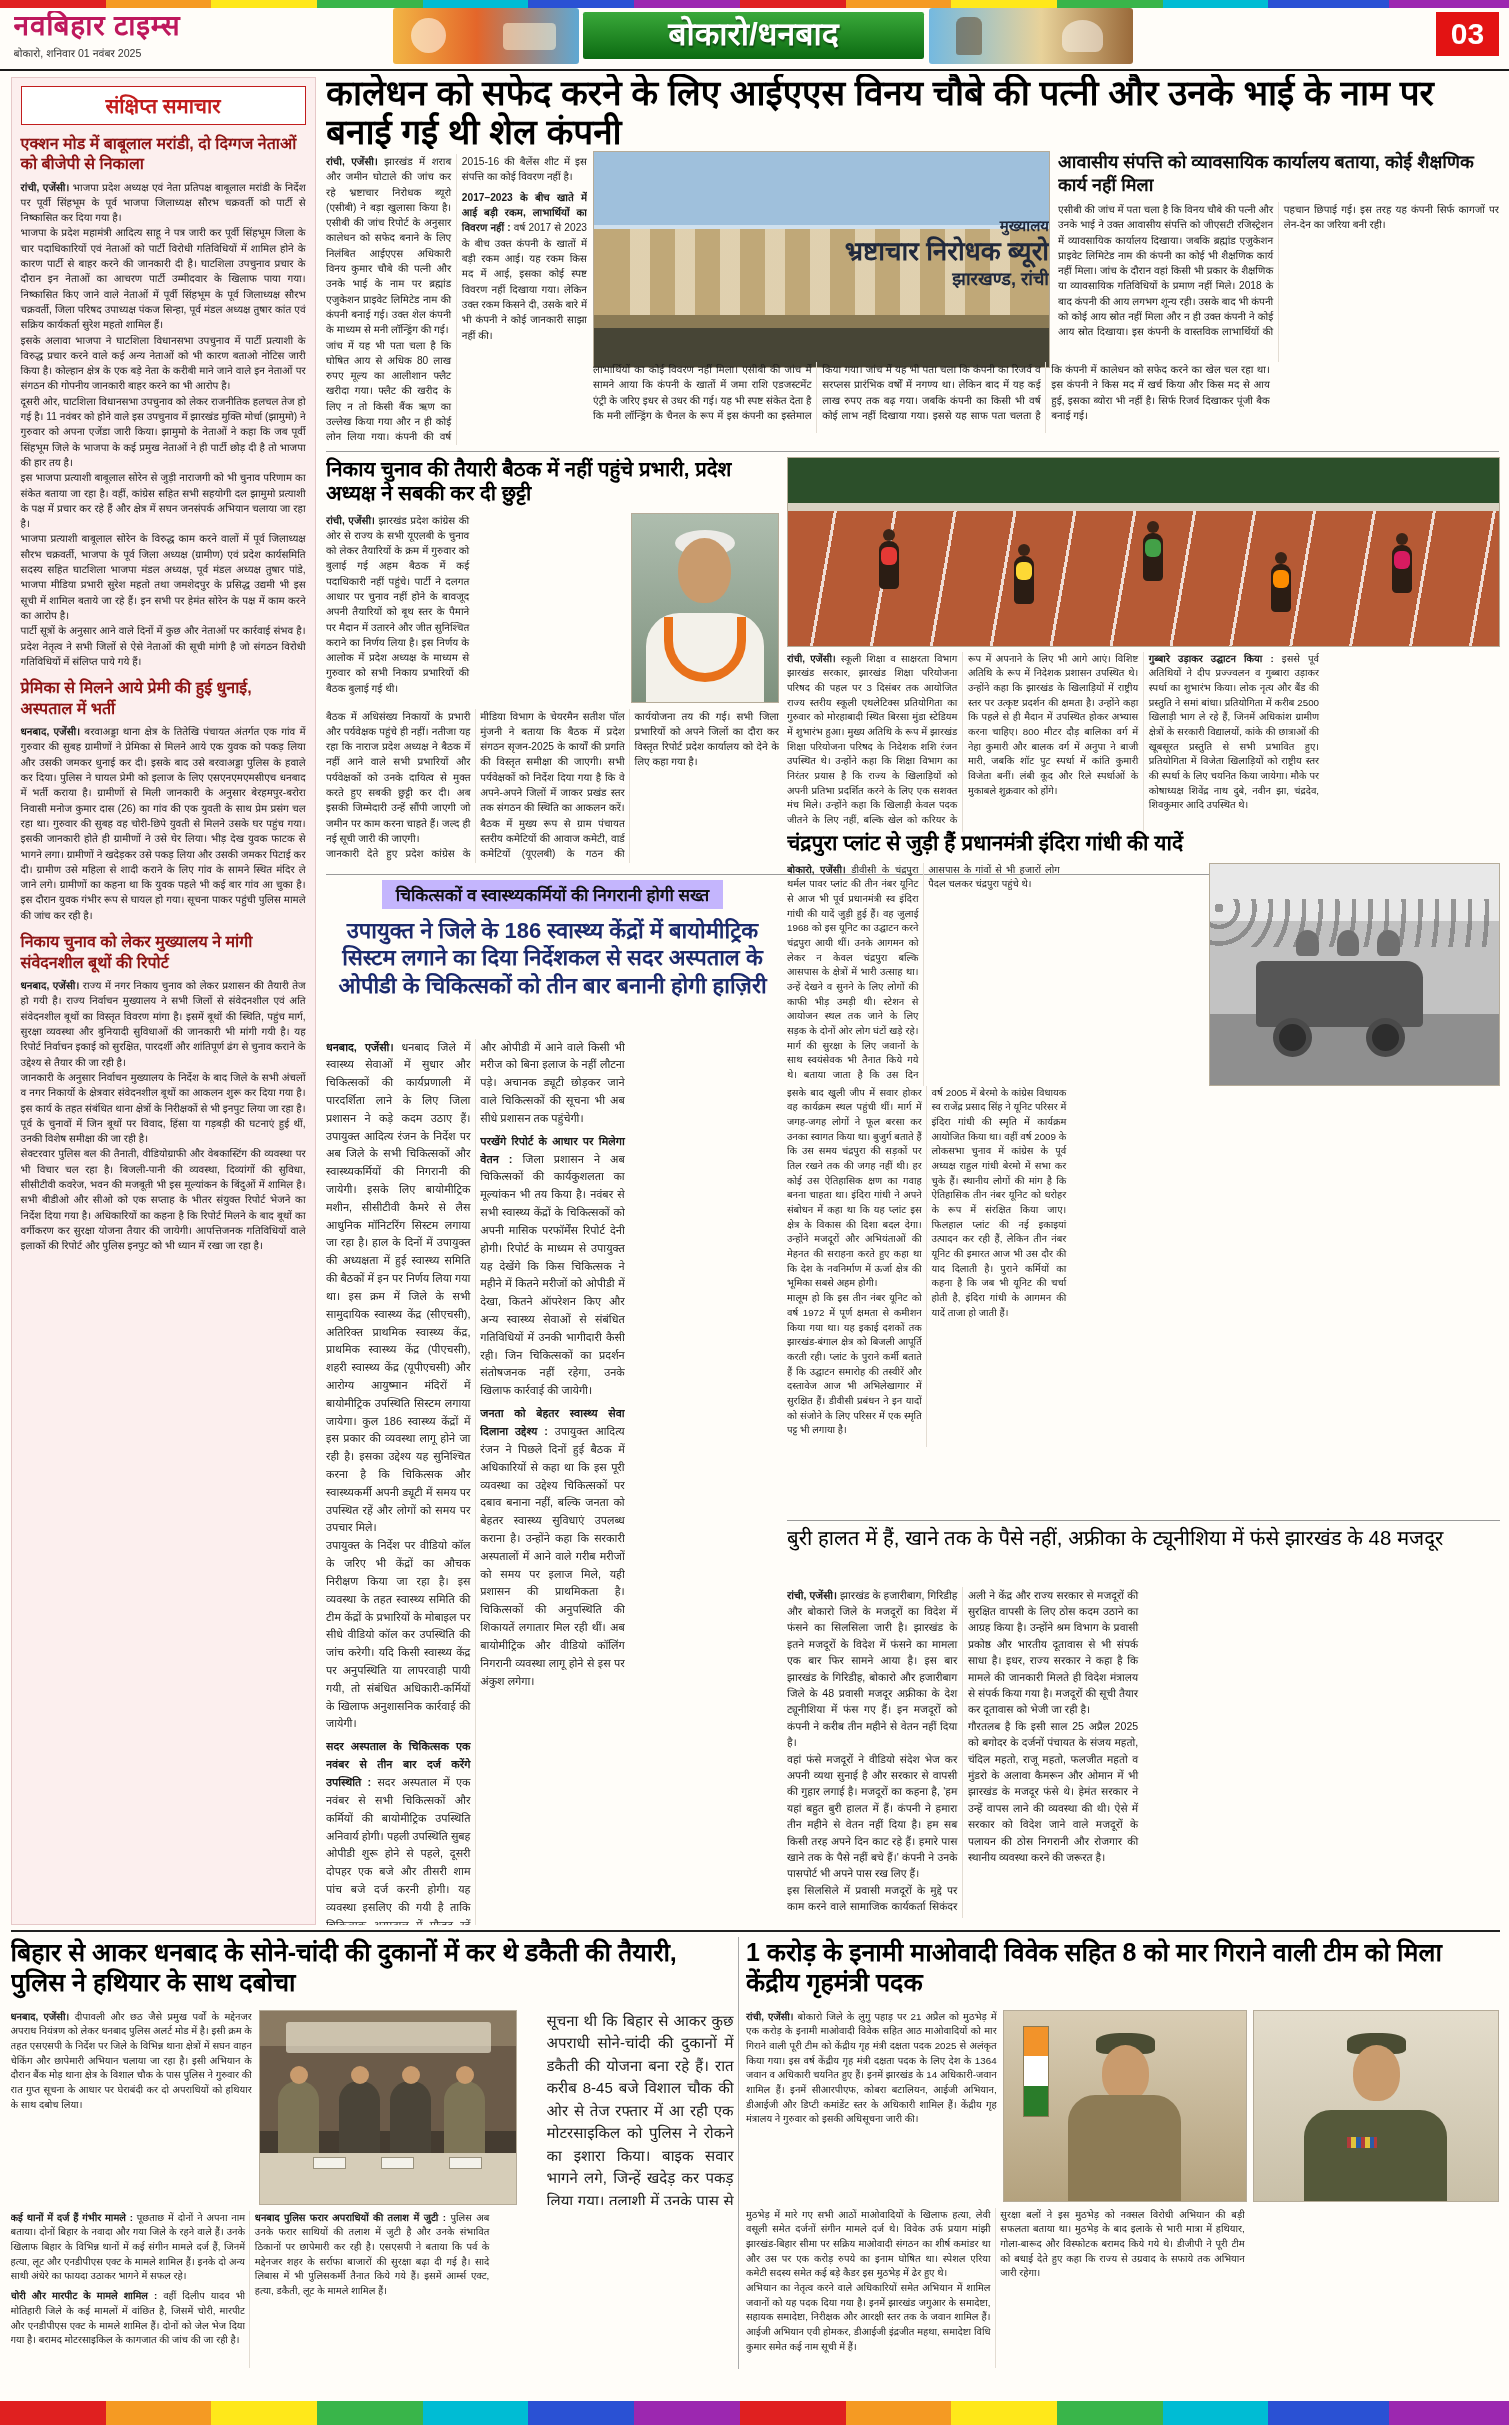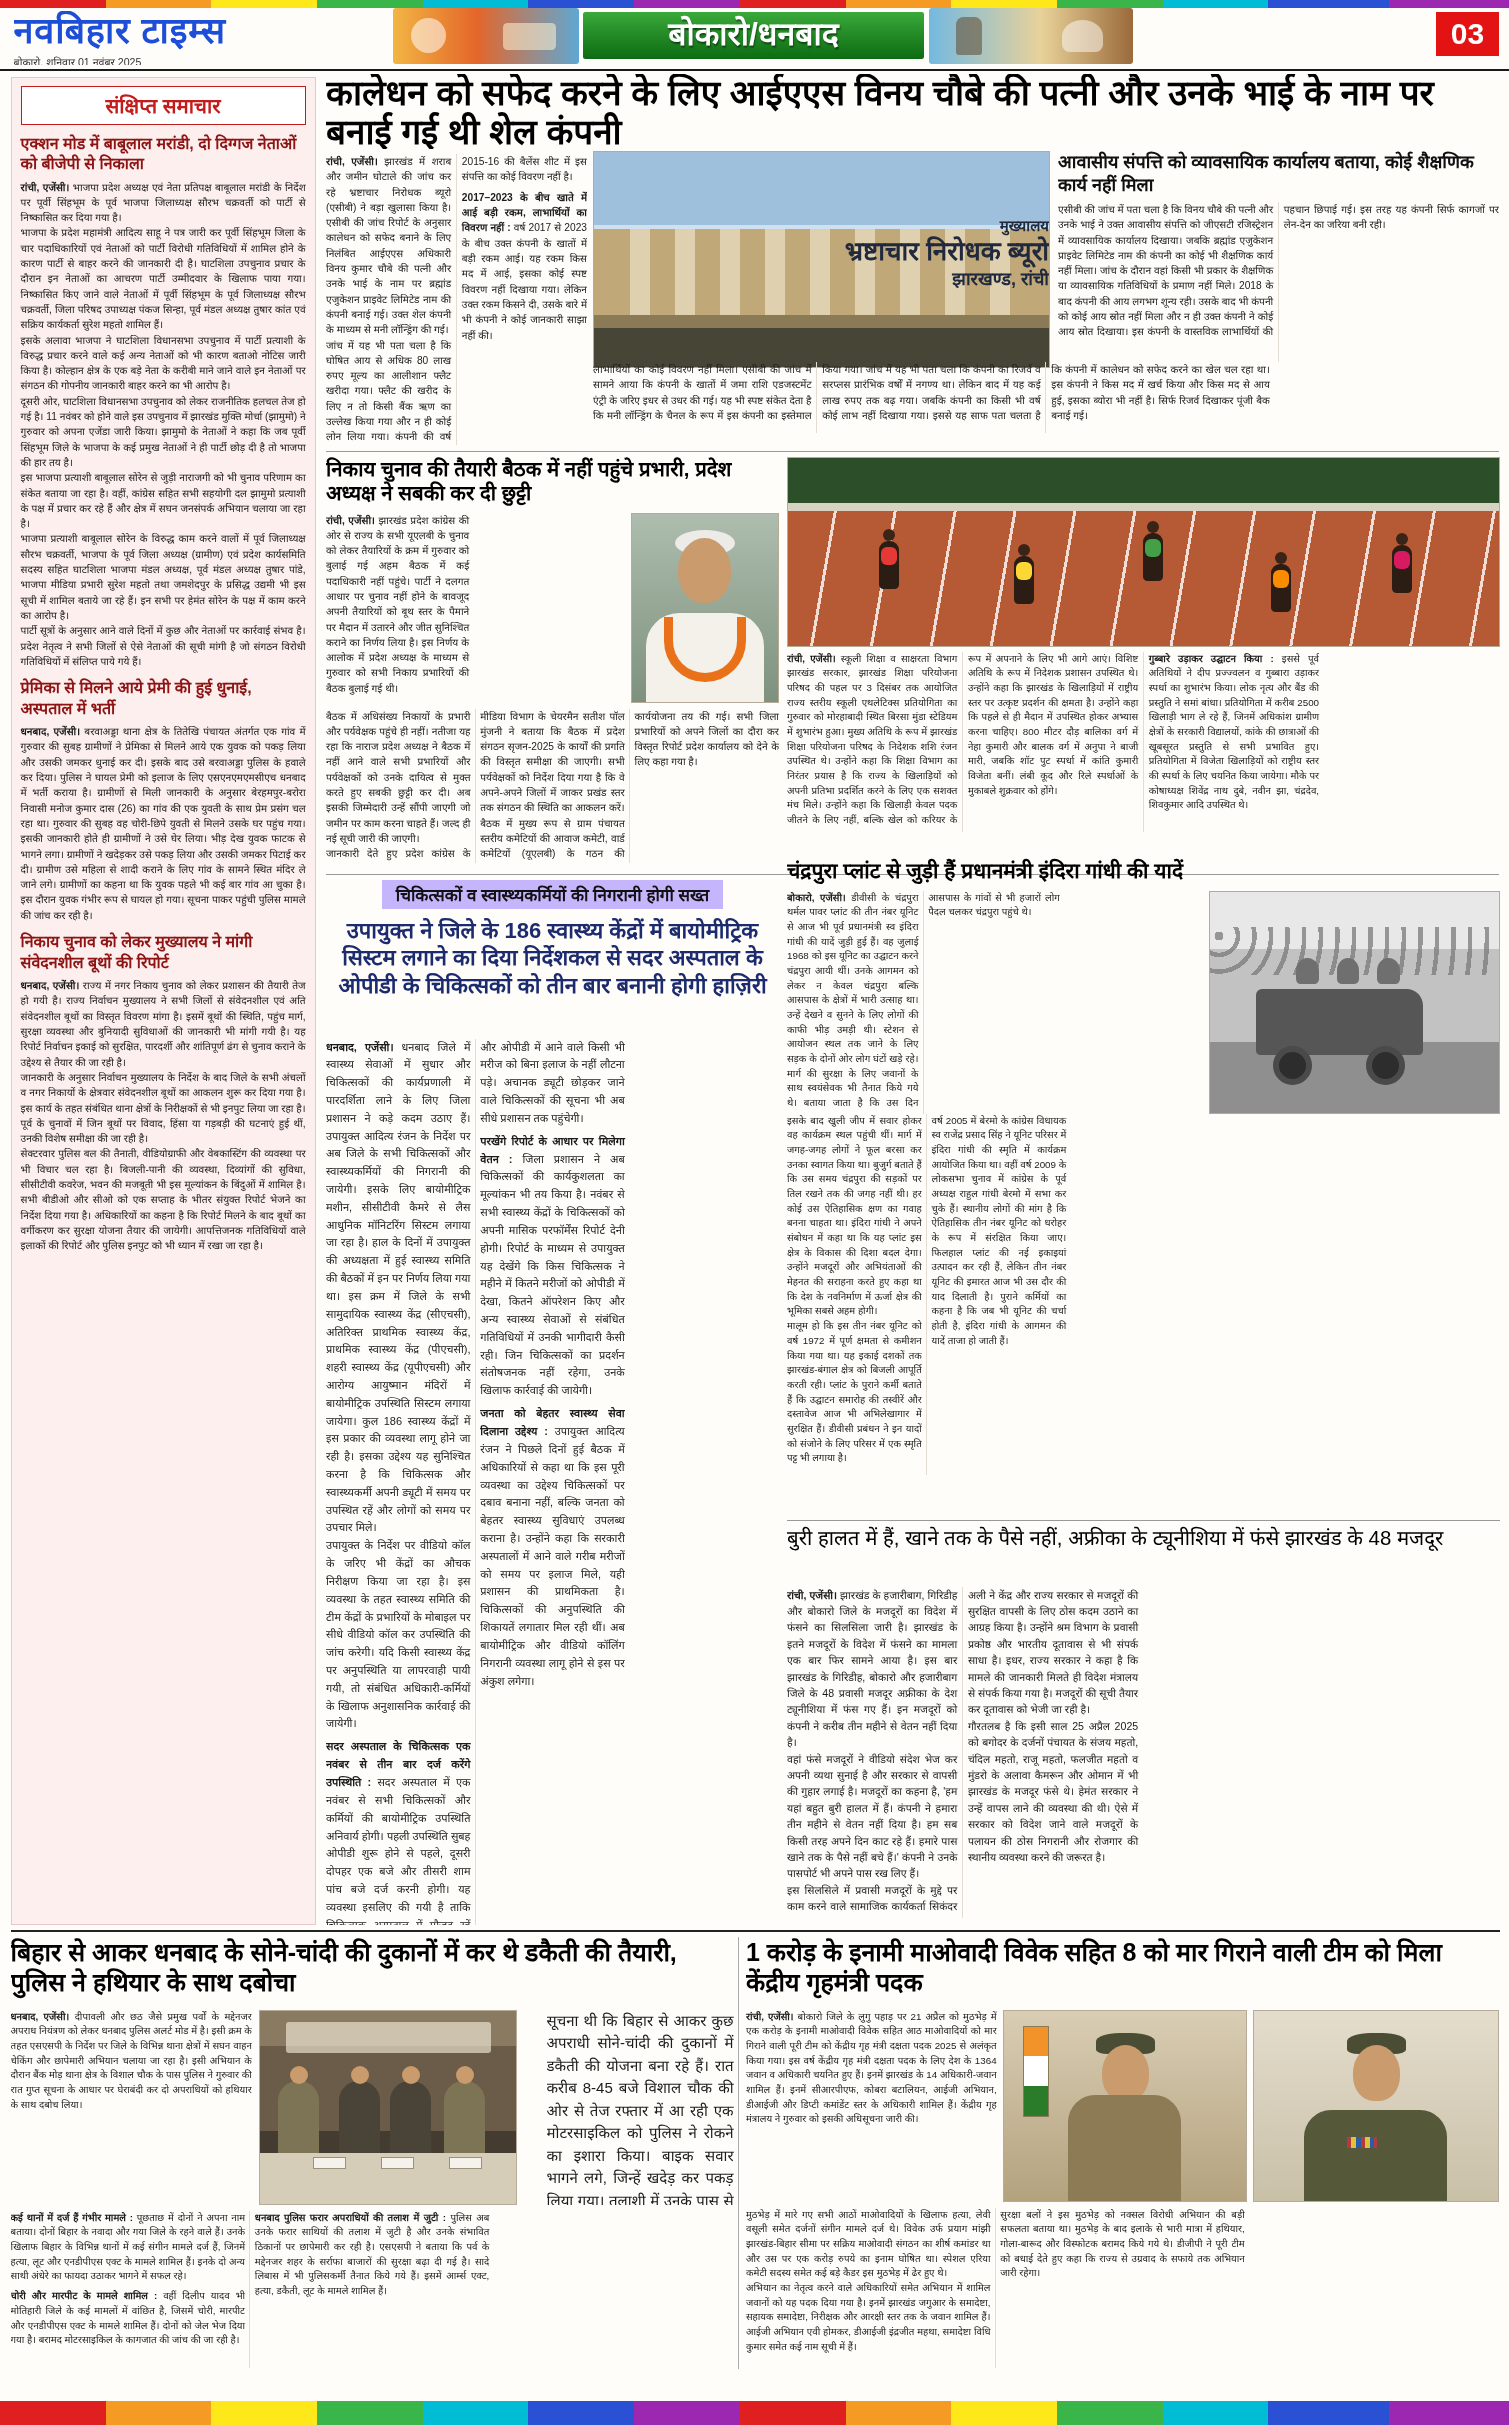--- a/index.html
+++ b/index.html
@@ -6,21 +6,21 @@
   html,body{background:#d9d9d9;}
   body{font-family:"Liberation Sans","DejaVu Sans",sans-serif;}
   .page{position:relative;width:1510px;height:2426px;background:#fffdf9;margin:0 auto;overflow:hidden;}
   .abs{position:absolute;overflow:hidden;}
 
   
   .rainbow{background:linear-gradient(90deg,#e02020 0 7%,#f59a23 7% 14%,#ffe81a 14% 21%,#39b54a 21% 28%,#00bcd4 28% 35%,#2a51d4 35% 42%,#9c27b0 42% 49%,#e02020 49% 56%,#f59a23 56% 63%,#ffe81a 63% 70%,#39b54a 70% 77%,#00bcd4 77% 84%,#2a51d4 84% 92%,#9c27b0 92% 100%);}
   #topStrip{left:0;top:0;width:1510px;height:7.5px;}
   #bottomStrip{left:0;top:2401px;width:1510px;height:25px;}
   #masthead{left:13.6px;top:10.6px;width:317px;height:54px;}
-  .masthead-title{font-size:36px;font-weight:bold;color:#1d4ed8;letter-spacing:0.8px;line-height:1.1;}
+  .masthead-title{font-size:28px;font-weight:bold;color:#be185d;letter-spacing:0.8px;line-height:1.1;}
   .masthead-edition{font-size:10.6px;color:#333;margin-top:4.5px;}
   #collageL{left:393px;top:7.5px;width:186px;height:56px;border-radius:3px;background:linear-gradient(90deg,#f2b544,#e4662a 45%,#5fa8d3);}
   #collageL::before{content:"";position:absolute;left:18px;top:10.6px;width:35px;height:35px;border-radius:50%;background:rgba(255,255,255,.55);}
   #collageL::after{content:"";position:absolute;right:22.6px;top:15px;width:53px;height:27px;border-radius:4.5px;background:rgba(255,244,214,.55);}
   #banner{left:583px;top:12px;width:341px;height:47px;background:linear-gradient(180deg,#3aa93a,#0c6b12);color:#fff;font-size:32px;font-weight:bold;text-align:center;line-height:45px;text-shadow:0.8px 1.5px 1.5px rgba(0,0,0,.45);border-radius:2.3px;}
   #collageR{left:929px;top:7.5px;width:204px;height:56px;border-radius:3px;background:linear-gradient(90deg,#74b9e0,#e8d29a 55%,#9a6a3a);}
   #collageR::before{content:"";position:absolute;left:27px;top:9px;width:26px;height:38px;border-radius:7.5px 7.5px 3px 3px;background:rgba(90,60,30,.5);}
   #collageR::after{content:"";position:absolute;right:30px;top:12px;width:41px;height:32px;border-radius:50% 50% 7.5px 7.5px;background:rgba(255,255,255,.5);}
   #pageBox{left:1436px;top:12px;width:63px;height:44px;background:#e31313;color:#fff;font-size:30px;font-weight:bold;text-align:center;line-height:44px;}
   #hdrRule{left:0;top:69px;width:1510px;height:2.3px;background:#1a1a1a;}
@@ -65,21 +65,21 @@
   .sports-body{margin-top:4.5px;height:180px;overflow:hidden;font-size:9.8px;}
   #rule2{left:326px;top:874px;width:1173px;height:0.8px;}
 
   
   #health{left:326px;top:880px;width:453px;height:1045px;}
   .kicker{display:block;width:max-content;max-width:100%;margin:0 auto 7.5px;background:#c4b5fd;padding:3px 13.6px;font-size:17px;font-weight:bold;color:#111;}
   .health-head{font-size:22px;font-weight:bold;color:#1c2b6e;text-align:center;line-height:1.25;margin-bottom:9px;height:113px;overflow:hidden;}
   .health-body{height:898px;overflow:hidden;font-size:11px;line-height:1.62;}
 
   
-  #indira{left:787px;top:856px;width:713px;height:637px;}
+  #indira{left:787px;top:828px;width:713px;height:637px;}
   .indira-head{font-size:21px;font-weight:bold;height:30px;overflow:hidden;}
   .indira-rowA{display:flex;gap:7.5px;margin-top:4.5px;height:223px;align-items:center;}
   .indira-colA{width:414px;height:223px;overflow:hidden;font-size:9.8px;}
   .indira-rowB{margin-top:0;height:361px;overflow:hidden;font-size:9.8px;}
   #rule3{left:787px;top:1520px;width:713px;height:0.8px;}
 
   
   #tunisia{left:787px;top:1526px;width:713px;height:399px;}
   .tunisia-head{font-size:20.4px;font-weight:normal;line-height:1.25;height:56px;overflow:hidden;}
   .tunisia-body{margin-top:4.5px;height:331px;overflow:hidden;font-size:10.6px;line-height:1.55;}

